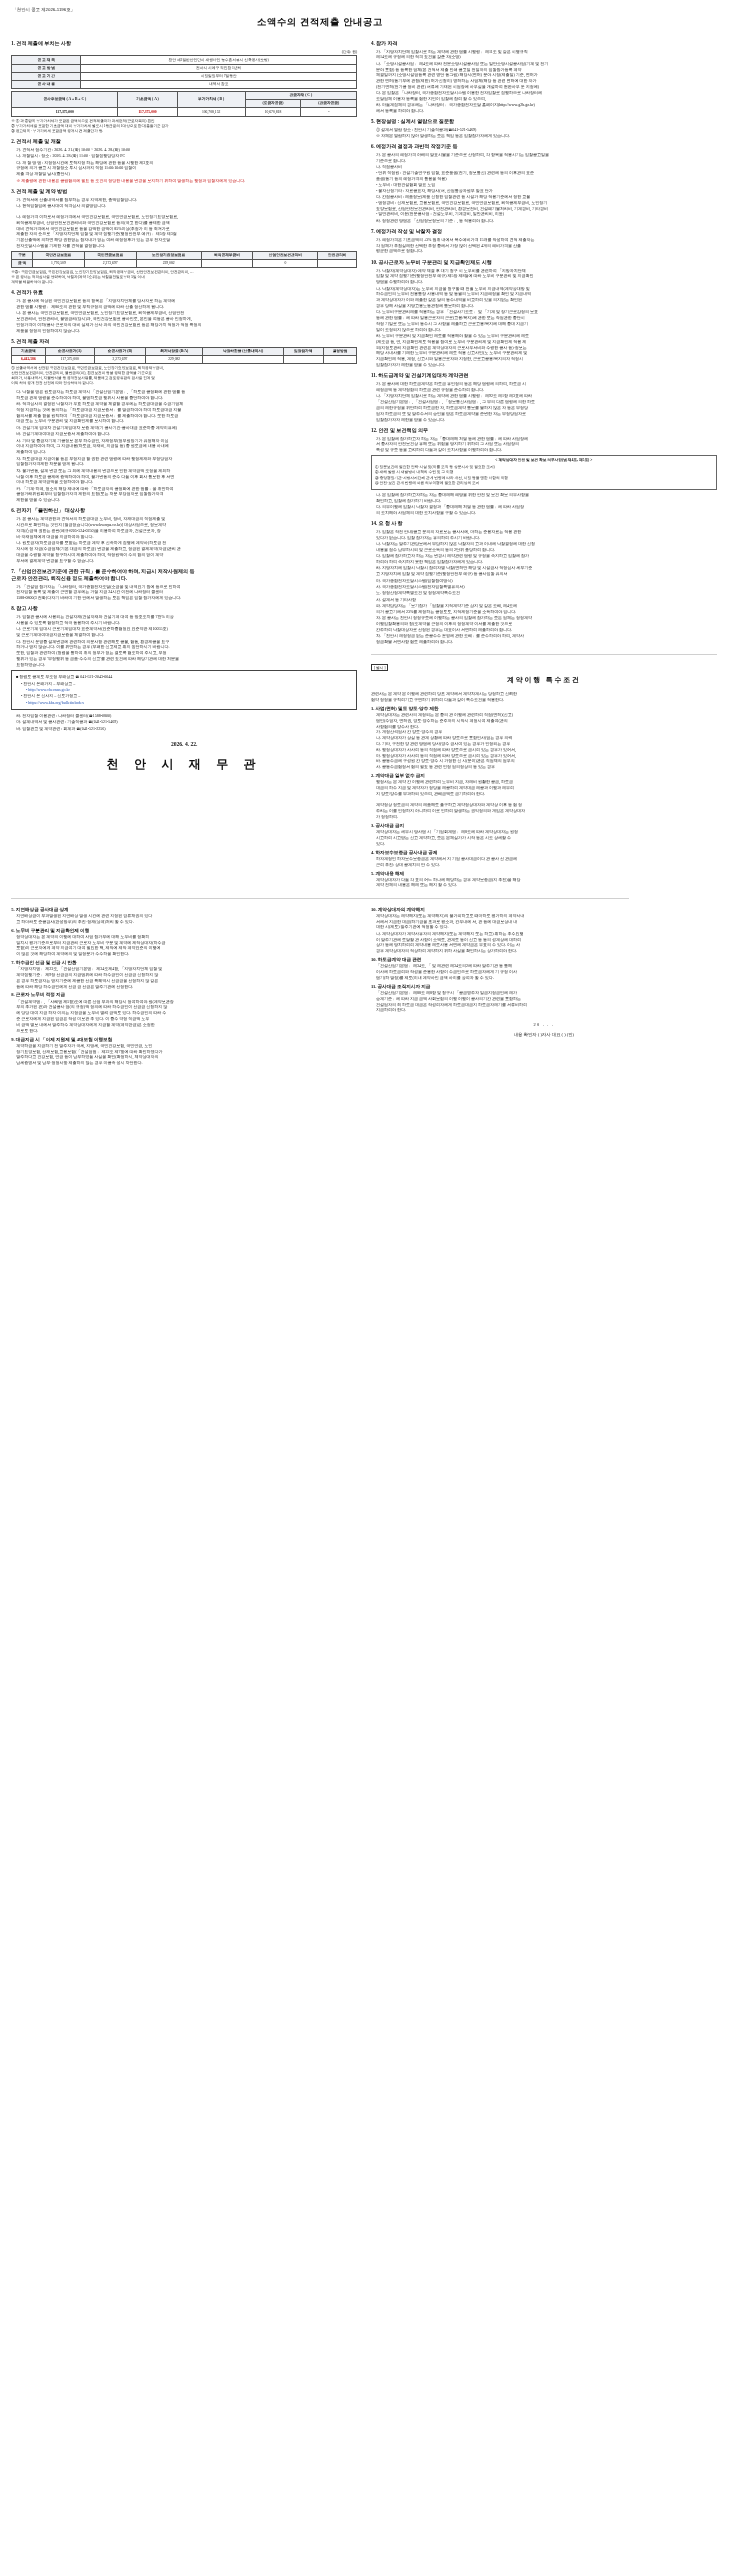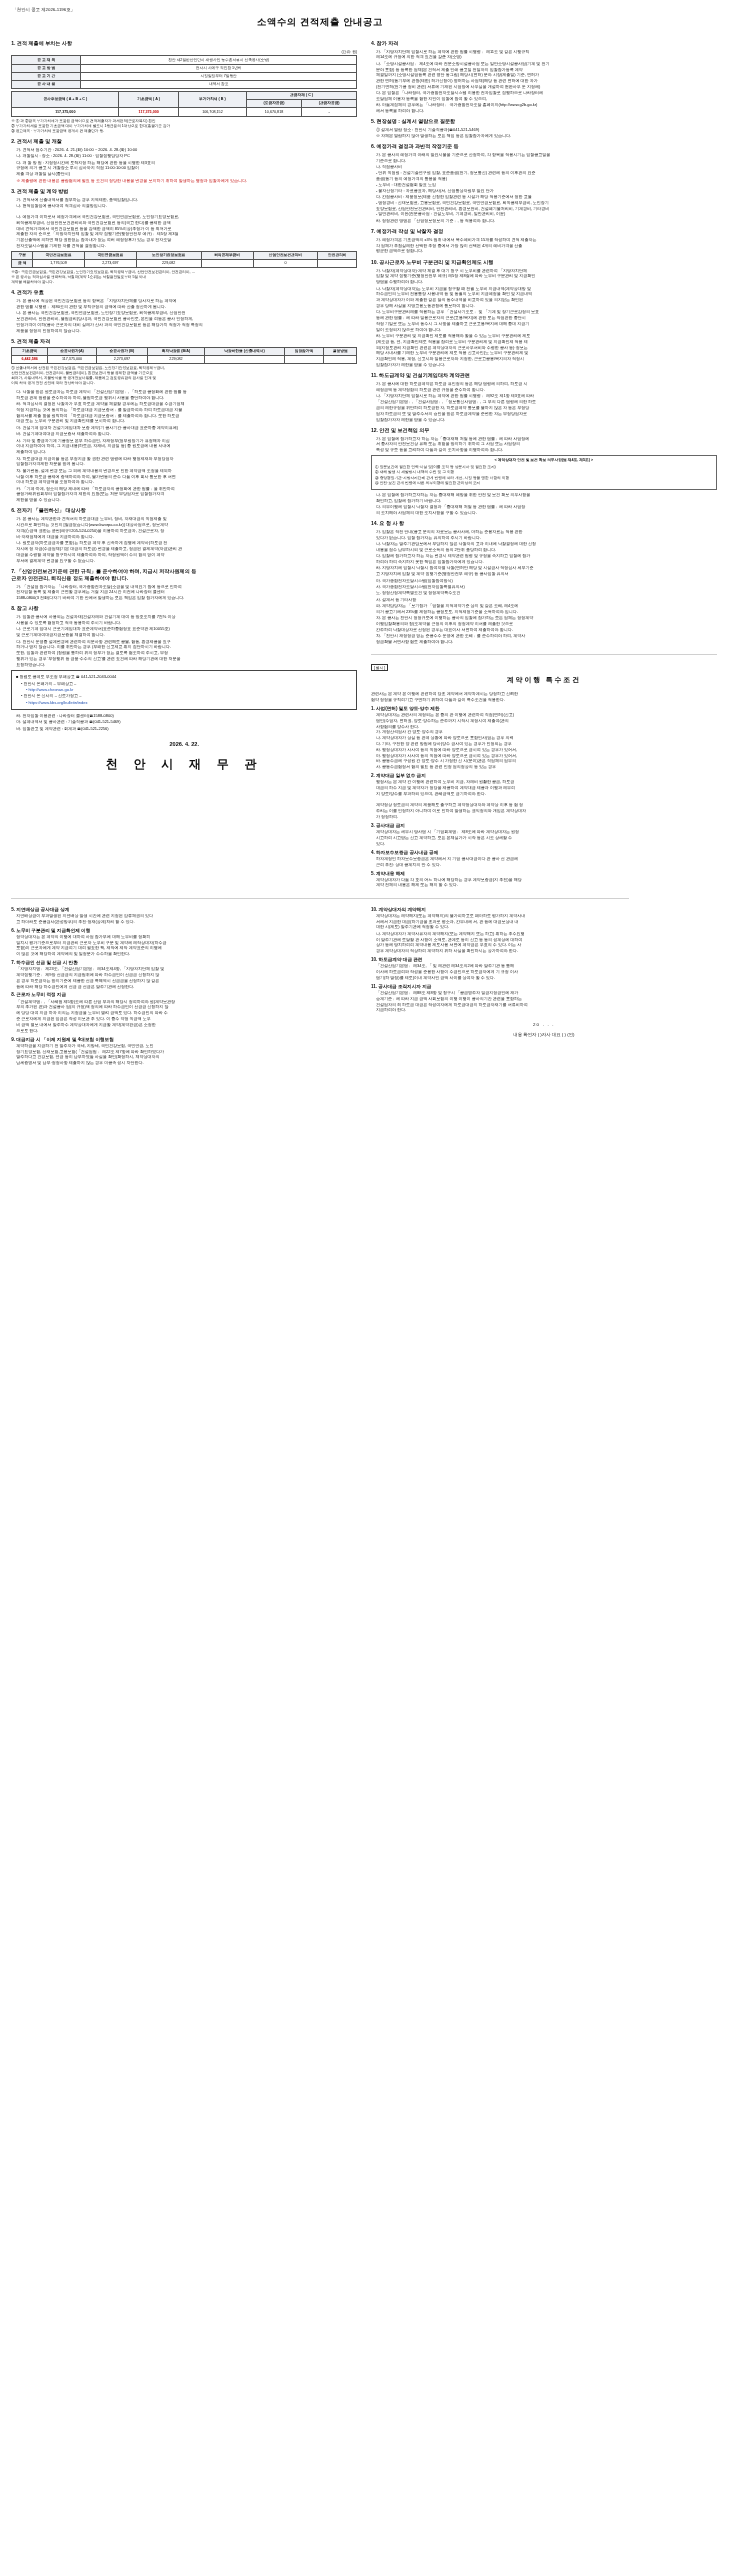--- a/index.html
+++ b/index.html
@@ -35,20 +35,21 @@
     margin: 3.7px 0 6.2px 0;
   }
   .cols {
     display: flex;
     gap: 13.7px;
     align-items: flex-start;
   }
   .col {
     width: 346px;
     flex: 0 0 346px;
+    font-family: Liberation Serif, serif;
   }
   h3.sec {
     font-size: 5.1px;
     font-weight: bold;
     margin: 4.4px 0 1.9px 0;
   }
   h4.sub {
     font-size: 4.6px;
     font-weight: bold;
     margin: 3.1px 0 1.2px 0;

